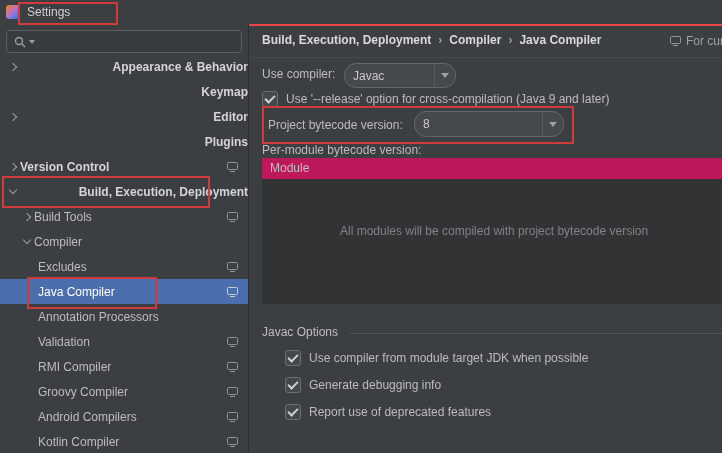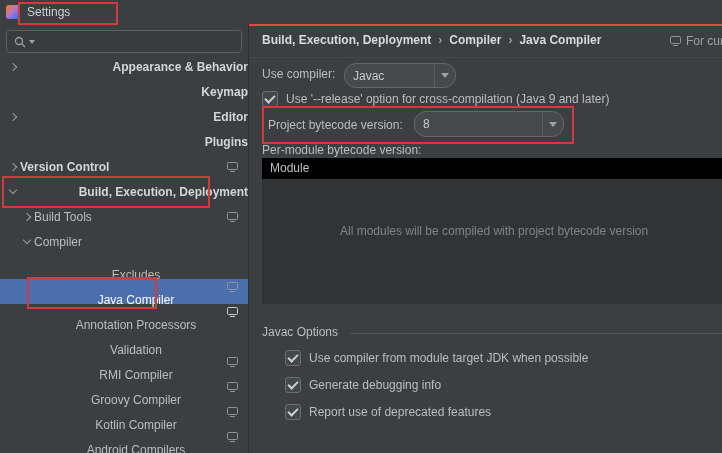--- a/index.html
+++ b/index.html
@@ -15,21 +15,21 @@
   
   .sidebar{position:absolute;left:0;top:24px;bottom:0;width:248px;background:#3c3f41;border-right:1px solid #2d2f30;}
   .searchbox{position:absolute;left:6px;top:6px;width:234px;height:21px;background:#393c3e;border:1px solid #5c6062;border-radius:4px;display:flex;align-items:center;}
   .searchbox svg{margin-left:6px;}
   .search-arrow{width:0;height:0;border-left:3px solid transparent;border-right:3px solid transparent;border-top:4px solid #9aa0a3;margin-left:2px;}
   .search-input{flex:1;background:transparent;border:none;outline:none;color:#d0d2d4;font:12px "Liberation Sans",sans-serif;margin:0 6px;min-width:0;}
   .tree{position:absolute;left:0;top:30px;width:248px;}
   .trow{display:flex;align-items:center;height:25px;cursor:default;}
   .trow.l0{padding-left:6px;justify-content:space-between;}
   .trow.l1{padding-left:20px;}
-  .trow.l2{padding-left:24px;flex-direction:column;}
+  .trow.l2{padding-left:24px;}
   .trow.selected{background:#4b6eaf;}
   .trow.selected .tlabel{color:#ffffff;}
   .chev{flex:0 0 14px;width:14px;height:25px;position:relative;}
   .chev.right::after,.chev.down::after{content:"";position:absolute;width:5px;height:5px;border-right:1.4px solid #9ba0a2;border-bottom:1.4px solid #9ba0a2;}
   .chev.right::after{left:4px;top:10px;transform:rotate(-45deg);}
   .chev.down::after{left:4px;top:8px;transform:rotate(45deg);}
   .tlabel{white-space:nowrap;color:#bbbdbf;}
   .tlabel.bold{font-weight:bold;color:#d3d5d7;}
   .ricon{margin-left:auto;margin-right:10px;display:flex;align-items:center;}
   
@@ -39,21 +39,21 @@
   .hsep{position:absolute;left:249px;right:0;top:57px;height:1px;background:#46494b;}
   .flabel{position:absolute;height:16px;line-height:16px;color:#bbbdbf;white-space:nowrap;}
   .combo{position:absolute;background:#45494b;border:1px solid #636767;border-radius:12px;color:#c8cacc;display:flex;align-items:center;}
   .combo .cval{margin-left:8px;white-space:nowrap;}
   .combo .carrow{position:absolute;right:0;top:0;bottom:0;width:20px;border-left:1px solid #595d5f;display:flex;align-items:center;justify-content:center;}
   .combo .carrow::after{content:"";width:0;height:0;border-left:4px solid transparent;border-right:4px solid transparent;border-top:5px solid #9da1a3;}
   .cbrow{position:absolute;display:flex;align-items:center;gap:8px;height:20px;white-space:nowrap;}
   .cb{flex:0 0 14px;width:14px;height:14px;background:#43494a;border:1px solid #6b6f71;border-radius:3px;position:relative;cursor:pointer;}
   .cb.checked::after{content:"";position:absolute;left:4px;top:1px;width:4px;height:8px;border-right:2px solid #cdd0d2;border-bottom:2px solid #cdd0d2;transform:rotate(45deg);}
   .module-table{position:absolute;left:262px;top:158px;width:460px;height:146px;background:#313335;}
-  .module-header{height:21px;line-height:21px;background:#000000;color:#bfc1c3;padding-left:8px;}
+  .module-header{height:21px;line-height:21px;background:#be185d;color:#bfc1c3;padding-left:8px;}
   .module-empty{position:absolute;left:78px;top:66px;color:#808486;white-space:nowrap;}
   .section-title{position:absolute;left:262px;top:325px;color:#bcbec0;white-space:nowrap;}
   .section-line{position:absolute;left:350px;right:0;top:333px;height:1px;background:#515456;}
   
   .redbox{position:absolute;border:2px solid #d23b3b;z-index:10;pointer-events:none;}
   .rb-title{left:18px;top:2px;width:96px;height:19px;}
   .rb-bed{left:2px;top:176px;width:204px;height:28px;}
   .rb-javacompiler{left:27px;top:277px;width:126px;height:28px;}
   .rb-bytecode{left:262px;top:106px;width:308px;height:34px;}
 </style>
@@ -171,31 +171,31 @@
         <span class="tlabel">Groovy Compiler</span>
         <span class="ricon">
             <svg width="11" height="10" viewBox="0 0 11 10">
               <rect x="0.5" y="0.5" width="10" height="7" rx="1" fill="none" stroke="#8f9496"></rect>
               <line x1="3" y1="9.5" x2="8" y2="9.5" stroke="#8f9496"></line>
             </svg>
           </span>
       </div>
       <div class="trow l2">
         <span class="chev"></span>
+        <span class="tlabel">Android Compilers</span>
+        <span class="ricon">
+            <svg width="11" height="10" viewBox="0 0 11 10">
+              <rect x="0.5" y="0.5" width="10" height="7" rx="1" fill="none" stroke="#8f9496"></rect>
+              <line x1="3" y1="9.5" x2="8" y2="9.5" stroke="#8f9496"></line>
+            </svg>
+          </span>
+      </div>
+      <div class="trow l2">
+        <span class="chev"></span>
         <span class="tlabel">Kotlin Compiler</span>
-        <span class="ricon">
-            <svg width="11" height="10" viewBox="0 0 11 10">
-              <rect x="0.5" y="0.5" width="10" height="7" rx="1" fill="none" stroke="#8f9496"></rect>
-              <line x1="3" y1="9.5" x2="8" y2="9.5" stroke="#8f9496"></line>
-            </svg>
-          </span>
-      </div>
-      <div class="trow l2">
-        <span class="chev"></span>
-        <span class="tlabel">Android Compilers</span>
         <span class="ricon">
             <svg width="11" height="10" viewBox="0 0 11 10">
               <rect x="0.5" y="0.5" width="10" height="7" rx="1" fill="none" stroke="#8f9496"></rect>
               <line x1="3" y1="9.5" x2="8" y2="9.5" stroke="#8f9496"></line>
             </svg>
           </span>
       </div>
     </div>
   </div>
 

